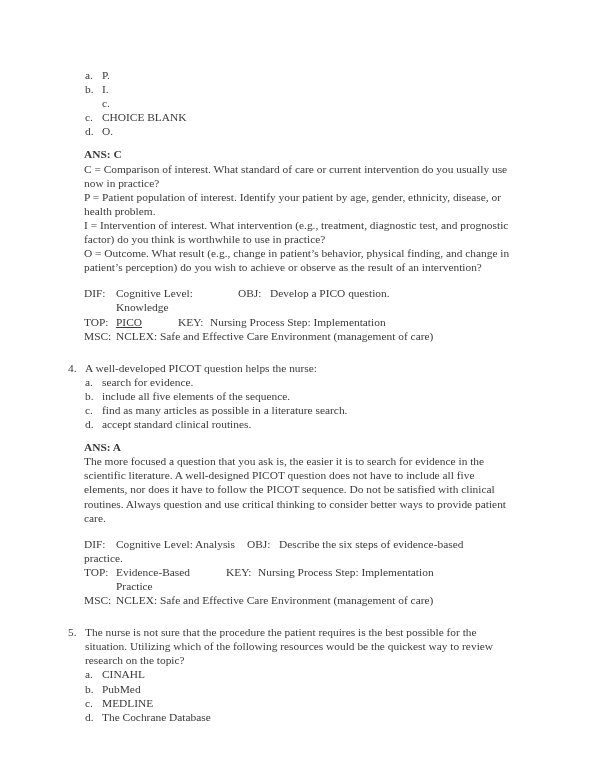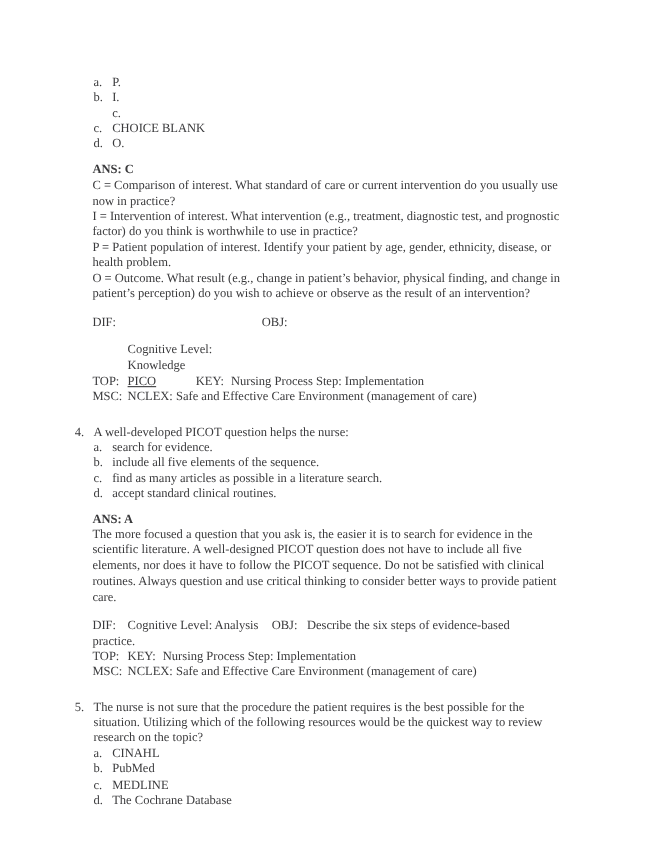--- a/index.html
+++ b/index.html
@@ -79,21 +79,21 @@
     display: flex;
     align-items: flex-start;
   }
   .meta-key {
     flex: 0 0 auto;
     width: 32px;
   }
   .meta-wrap { padding-left: 0; }
 
   
-  .gap-a { width: 122px; flex: 0 0 122px; margin-top: 25px; }
+  .gap-a { width: 122px; flex: 0 0 122px; }
   .gap-b { width: 62px;  flex: 0 0 62px; text-decoration: underline; }
   .gap-c { width: 131px; flex: 0 0 131px; }
   .gap-d { width: 110px; flex: 0 0 110px; }
 
   .meta-obj-text {
     flex: 1 1 auto;
   }
 </style>
 </head>
 <body>
@@ -122,31 +122,32 @@
         <span class="opt-letter">d.</span>
         <span class="opt-text">O.</span>
       </div>
     </div>
 
     <div class="spacer-sm"></div>
 
     <div class="ans-line">ANS:  C</div>
 
     <div class="para">C = Comparison of interest. What standard of care or current intervention do you usually use now in practice?</div>
+    <div class="para">P = Patient population of interest. Identify your patient by age, gender, ethnicity, disease, or health problem.</div>
     <div class="para">I = Intervention of interest. What intervention (e.g., treatment, diagnostic test, and prognostic factor) do you think is worthwhile to use in practice?</div>
-    <div class="para">P = Patient population of interest. Identify your patient by age, gender, ethnicity, disease, or health problem.</div>
     <div class="para">O = Outcome. What result (e.g., change in patient’s behavior, physical finding, and change in patient’s perception) do you wish to achieve or observe as the result of an intervention?</div>
 
     <div class="spacer-md"></div>
 
     <div class="meta">
       <div class="meta-row">
         <span class="meta-key">DIF:</span>
         <span class="gap-a">Cognitive Level: Knowledge</span>
         <span class="meta-key">OBJ:</span>
+        <span class="meta-obj-text">Develop a PICO question.</span>
       </div>
       <div class="meta-row">
         <span class="meta-key">TOP:</span>
         <span class="gap-b">PICO</span>
         <span class="meta-key">KEY:</span>
         <span class="meta-obj-text">Nursing Process Step: Implementation</span>
       </div>
       <div class="meta-row">
         <span class="meta-key">MSC:</span>
         <span class="meta-obj-text">NCLEX: Safe and Effective Care Environment (management of care)</span>
@@ -189,20 +190,21 @@
     <div class="meta">
       <div class="meta-row">
         <span class="meta-key">DIF:</span>
         <span class="gap-c">Cognitive Level: Analysis</span>
         <span class="meta-key">OBJ:</span>
         <span class="meta-obj-text">Describe the six steps of evidence-based</span>
       </div>
       <div class="meta-wrap">practice.</div>
       <div class="meta-row">
         <span class="meta-key">TOP:</span>
+        <span class="gap-d">Evidence-Based Practice</span>
         <span class="meta-key">KEY:</span>
         <span class="meta-obj-text">Nursing Process Step: Implementation</span>
       </div>
       <div class="meta-row">
         <span class="meta-key">MSC:</span>
         <span class="meta-obj-text">NCLEX: Safe and Effective Care Environment (management of care)</span>
       </div>
     </div>
 
     <div class="spacer-lg"></div>

